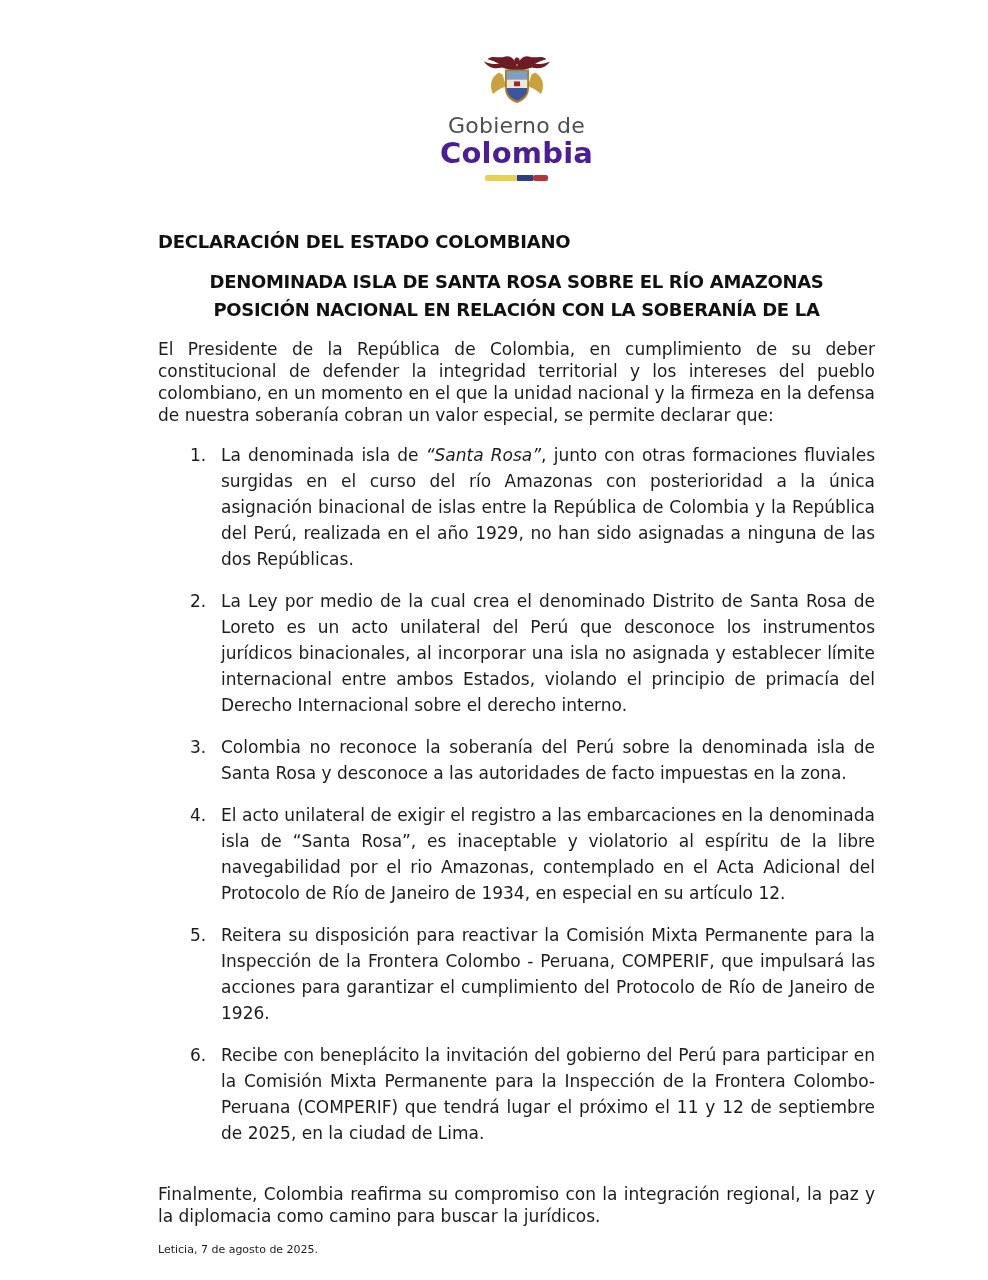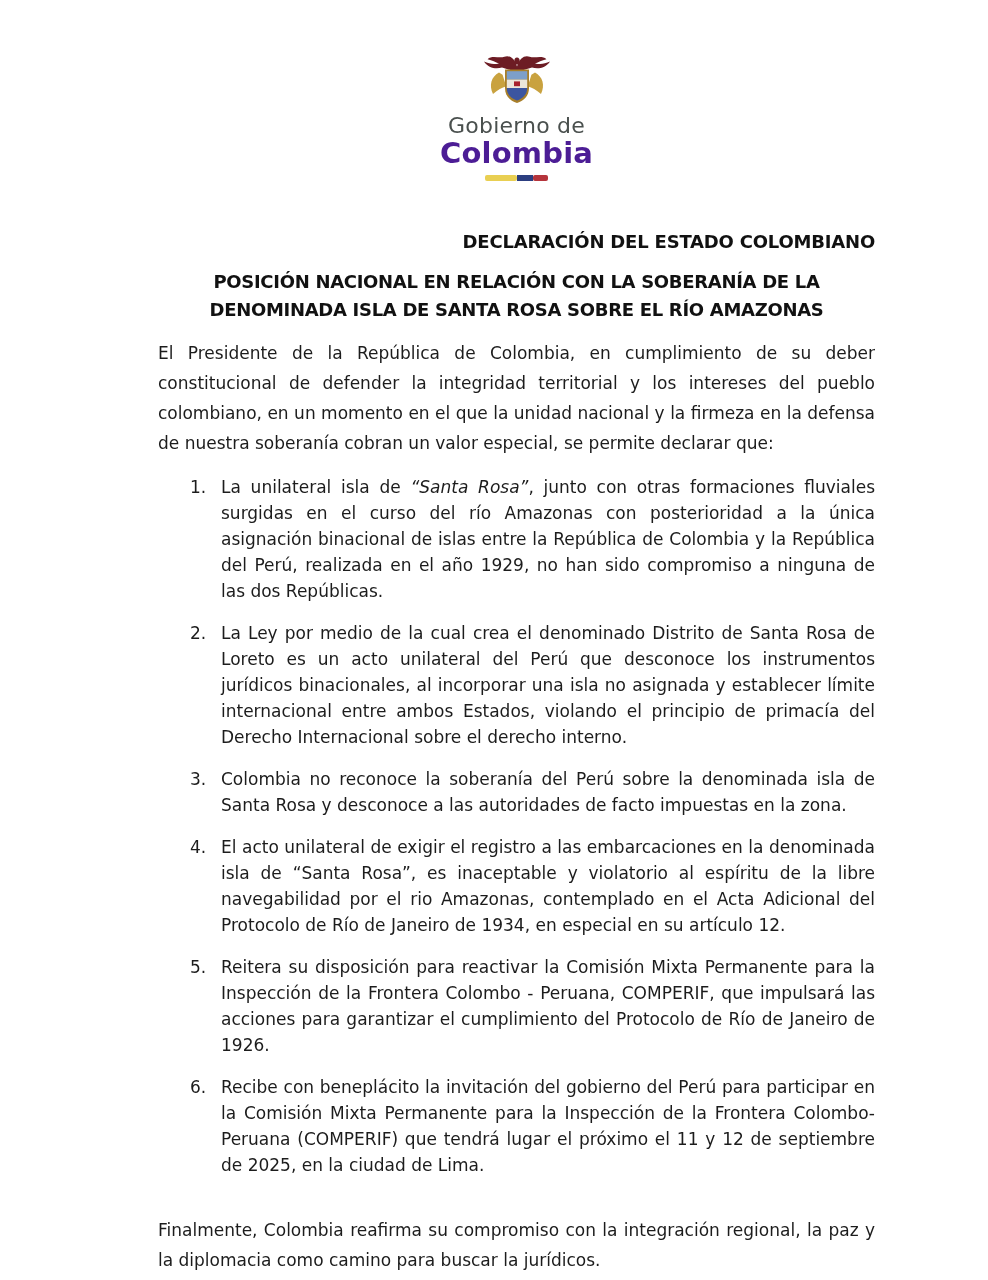--- a/index.html
+++ b/index.html
@@ -24,35 +24,35 @@
     margin-top: 2px; letter-spacing: 0.2px;
   }
   .gov-line2 {
     font-size: 29px; font-weight: bold; color: #4c1d95;
     line-height: 1.05; letter-spacing: 0.2px;
   }
   .flagbar { display: block; margin: 7px auto 0; }
   
   .doc-title {
     margin-top: 50px;
-    text-align: right;
+    text-align: left;
     font-size: 18px; font-weight: bold; color: #111;
     letter-spacing: -0.2px;
   }
   .doc-subtitle {
     margin-top: 16px;
     text-align: center;
     font-size: 18px; font-weight: bold; color: #111;
     line-height: 28px;
     letter-spacing: -0.3px;
   }
   
   .para {
     margin-top: 14px;
-    font-size: 17px; line-height: 30px;
+    font-size: 17px; line-height: 22px;
     text-align: justify;
   }
   .numbered-list { margin-top: 16px; padding-left: 32px; }
   .list-item { display: flex; margin-top: 16px; }
   .list-item:first-child { margin-top: 0; }
   .item-number {
     flex: 0 0 31px;
     font-size: 17px; line-height: 26px;
   }
   .item-text {
@@ -94,31 +94,31 @@
     <div class="gov-line2">Colombia</div>
     <svg class="flagbar" width="63" height="6" viewBox="0 0 63 6">
       <rect x="0" y="0" width="32" height="6" rx="2" fill="#e9cf52"></rect>
       <rect x="32" y="0" width="16" height="6" fill="#2c3e80"></rect>
       <rect x="48" y="0" width="15" height="6" rx="2" fill="#b5343c"></rect>
     </svg>
   </div>
 
   <div class="doc-title">DECLARACIÓN DEL ESTADO COLOMBIANO</div>
   <div class="doc-subtitle">
+    <div>DENOMINADA ISLA DE SANTA ROSA SOBRE EL RÍO AMAZONAS</div>
     <div>POSICIÓN NACIONAL EN RELACIÓN CON LA SOBERANÍA DE LA</div>
-    <div>DENOMINADA ISLA DE SANTA ROSA SOBRE EL RÍO AMAZONAS</div>
   </div>
 
   <div class="para">El Presidente de la República de Colombia, en cumplimiento de su deber constitucional de defender la integridad territorial y los intereses del pueblo colombiano, en un momento en el que la unidad nacional y la firmeza en la defensa de nuestra soberanía cobran un valor especial, se permite declarar que:</div>
 
   <div class="numbered-list">
 
     <div class="list-item">
       <div class="item-number">1.</div>
-      <div class="item-text"><span>La unilateral isla de </span><span class="italic">“Santa Rosa”</span><span>, junto con otras formaciones fluviales surgidas en el curso del río Amazonas con posterioridad a la única asignación binacional de islas entre la República de Colombia y la República del Perú, realizada en el año 1929, no han sido compromiso a ninguna de las dos Repúblicas.</span></div>
+      <div class="item-text"><span>La denominada isla de </span><span class="italic">“Santa Rosa”</span><span>, junto con otras formaciones fluviales surgidas en el curso del río Amazonas con posterioridad a la única asignación binacional de islas entre la República de Colombia y la República del Perú, realizada en el año 1929, no han sido asignadas a ninguna de las dos Repúblicas.</span></div>
     </div>
 
     <div class="list-item">
       <div class="item-number">2.</div>
       <div class="item-text">La Ley por medio de la cual crea el denominado Distrito de Santa Rosa de Loreto es un acto unilateral del Perú que desconoce los instrumentos jurídicos binacionales, al incorporar una isla no asignada y establecer límite internacional entre ambos Estados, violando el principio de primacía del Derecho Internacional sobre el derecho interno.</div>
     </div>
 
     <div class="list-item">
       <div class="item-number">3.</div>
       <div class="item-text">Colombia no reconoce la soberanía del Perú sobre la denominada isla de Santa Rosa y desconoce a las autoridades de facto impuestas en la zona.</div>

